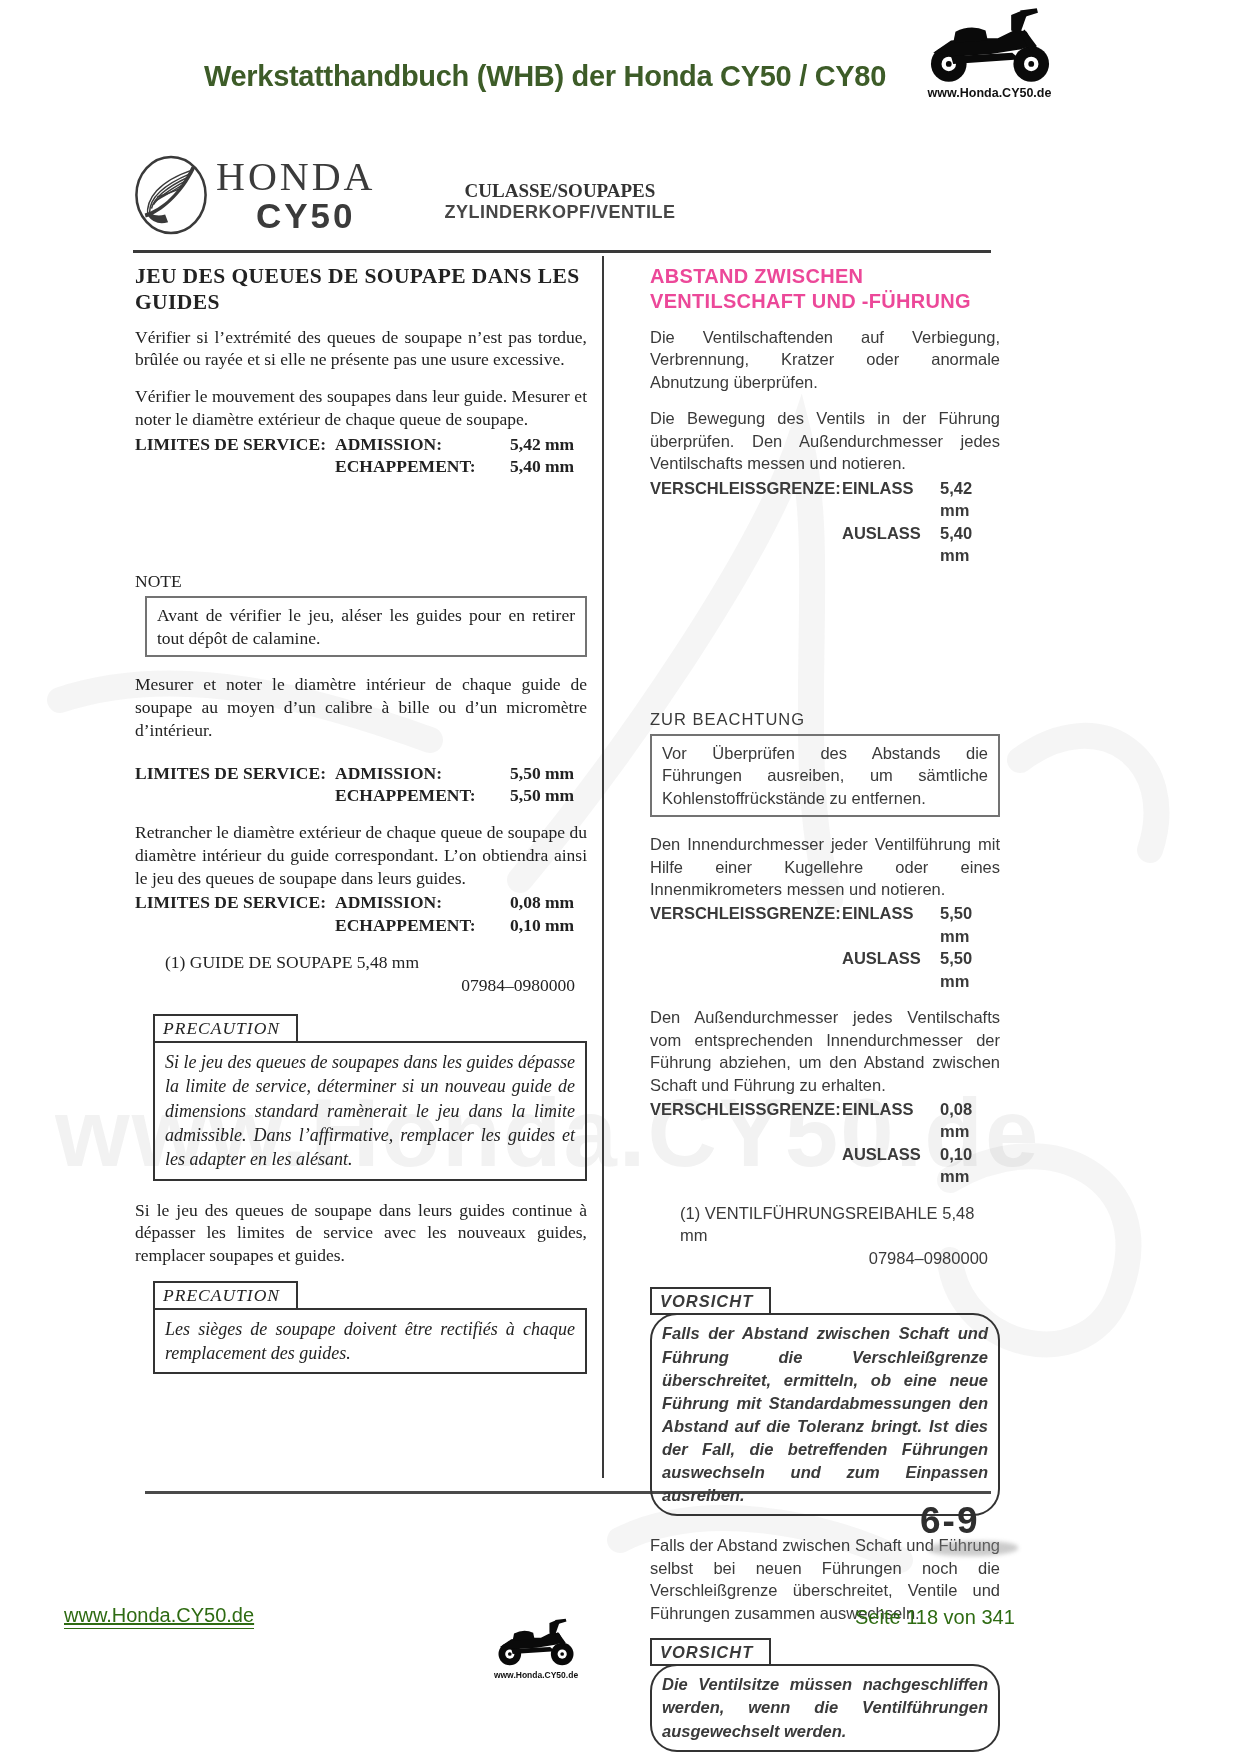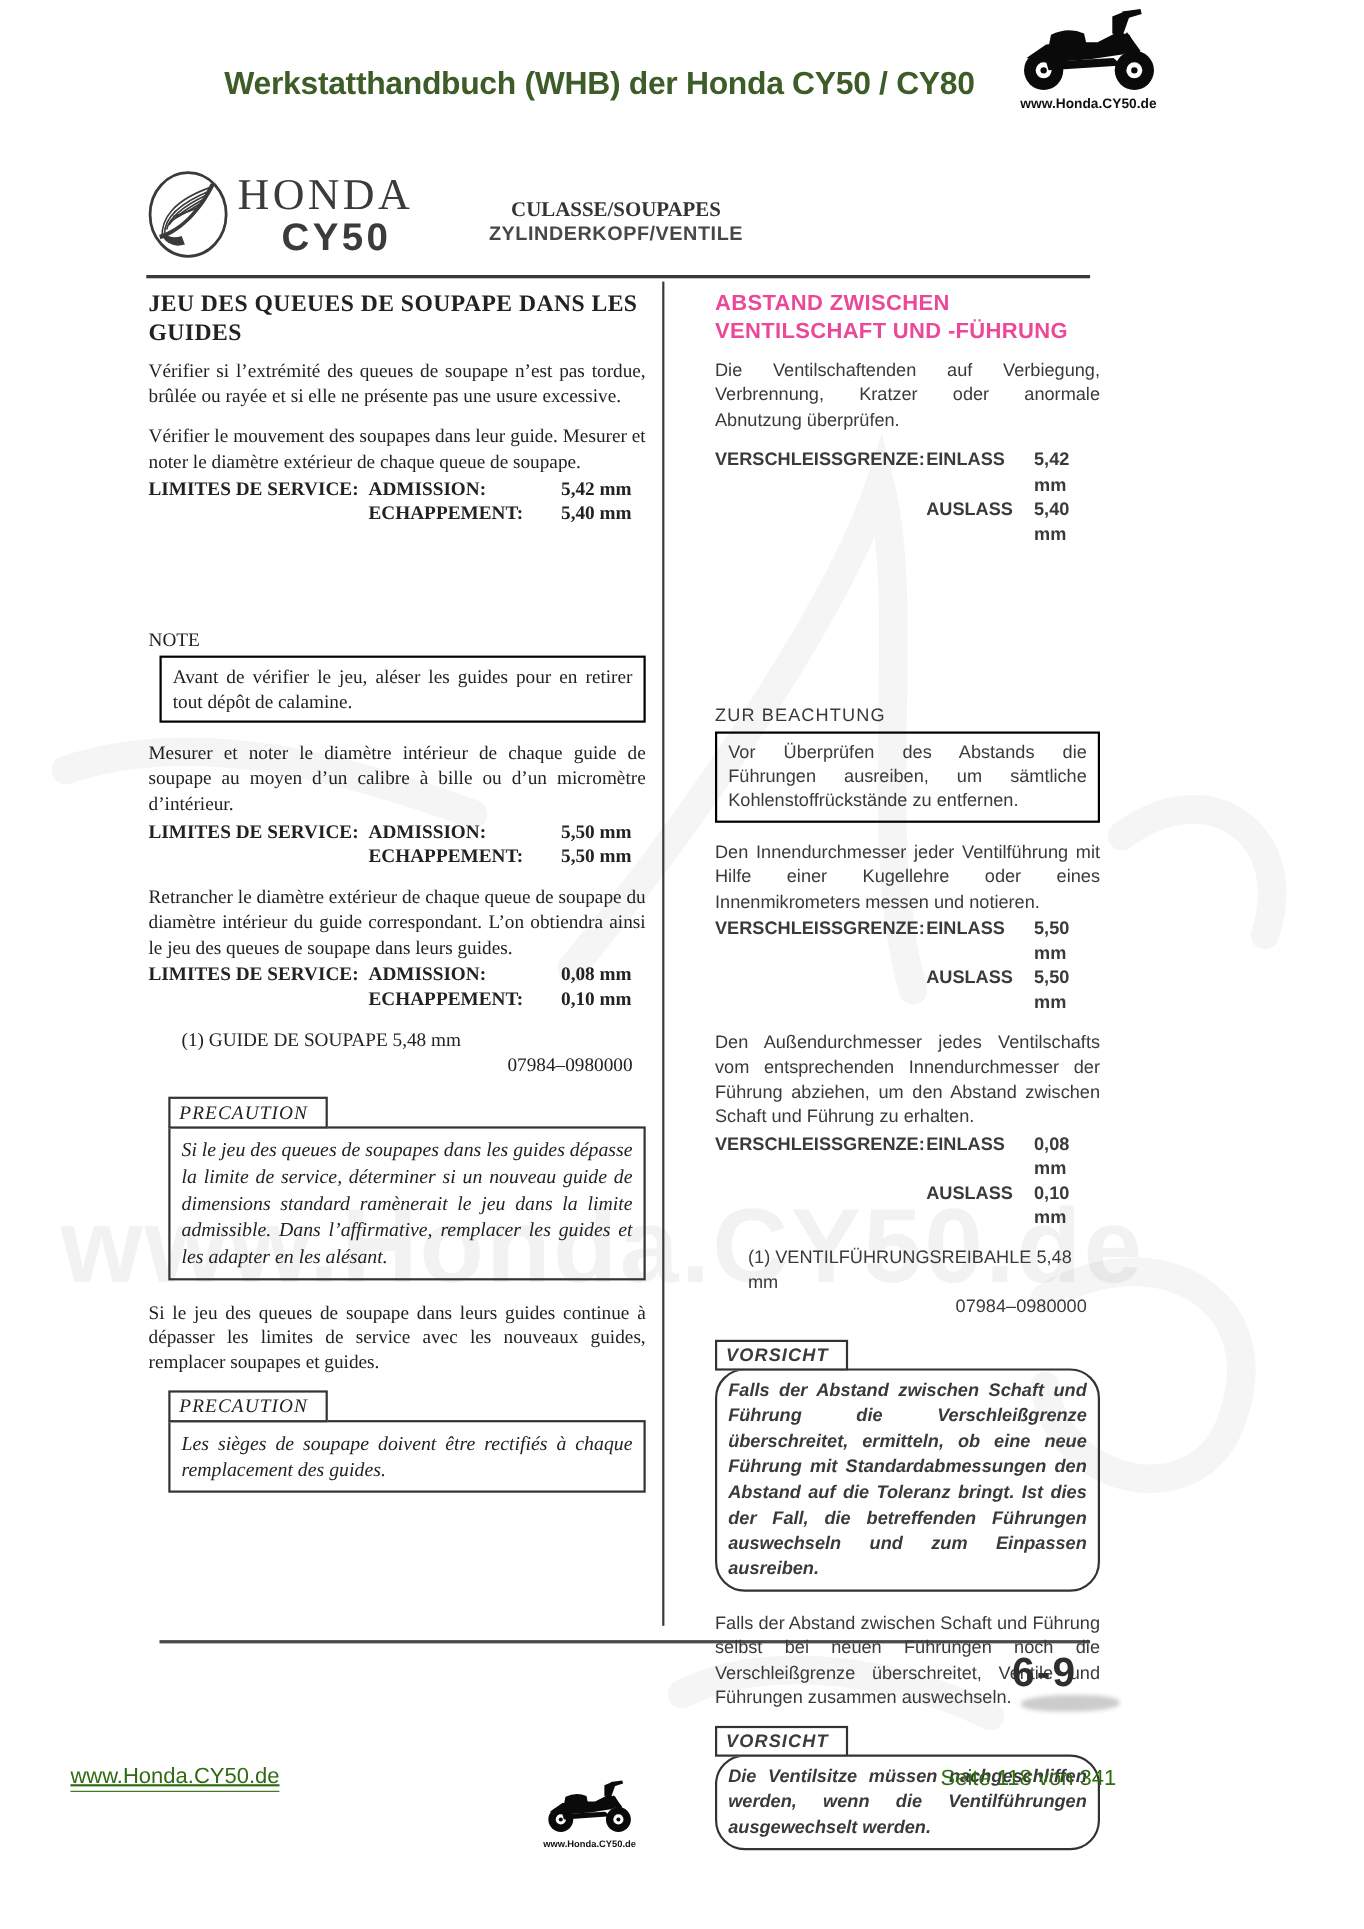--- a/index.html
+++ b/index.html
@@ -57,21 +57,21 @@
   .spec{font-weight:bold;margin:0 0 14px;}
   .spec-row{display:flex;}
   .col-left .spec-lbl{width:200px;}
   .col-left .spec-name{width:175px;}
   .col-right .spec-lbl{width:192px;}
   .col-right .spec-name{width:98px;}
   .spec-val{flex:1;}
   
   .note-lbl{margin:0 0 3px;font-weight:normal;}
   .col-right .note-lbl{letter-spacing:1px;}
-  .note-box{border:2px solid #000000;padding:6px 10px;margin:0 0 16px;text-align:justify;}
+  .note-box{border:2px solid #737373;padding:6px 10px;margin:0 0 16px;text-align:justify;}
   .col-left .note-box{margin-left:10px;}
   
   .tool{margin:6px 0 0;padding-left:30px;text-align:left;}
   .part{margin:0 0 18px;text-align:right;padding-right:12px;}
   
   .tabbox{margin:6px 0 18px;}
   .col-left .tabbox{margin-left:18px;}
   .tab{
     display:inline-block;border:2px solid #333;background:#fff;position:relative;z-index:1;
     padding:1px 16px 1px 8px;margin-bottom:-2px;font-style:italic;letter-spacing:1px;
@@ -178,21 +178,21 @@
       <span class="spec-name">ECHAPPEMENT:</span>
       <span class="spec-val">5,40 mm</span>
     </div>
   </div>
 
   <div class="spacer-l"></div>
 
   <div class="note-lbl">NOTE</div>
   <div class="note-box">Avant de vérifier le jeu, aléser les guides pour en retirer tout dépôt de calamine.</div>
 
-  <p style="margin-bottom:3px;">Mesurer et noter le diamètre intérieur de chaque guide de soupape au moyen d’un calibre à bille ou d’un micromètre d’intérieur.</p>
+  <p style="margin-bottom:20px;">Mesurer et noter le diamètre intérieur de chaque guide de soupape au moyen d’un calibre à bille ou d’un micromètre d’intérieur.</p>
   <div class="spec">
     <div class="spec-row">
       <span class="spec-lbl">LIMITES DE SERVICE:</span>
       <span class="spec-name">ADMISSION:</span>
       <span class="spec-val">5,50 mm</span>
     </div>
     <div class="spec-row">
       <span class="spec-lbl"></span>
       <span class="spec-name">ECHAPPEMENT:</span>
       <span class="spec-val">5,50 mm</span>
@@ -225,20 +225,21 @@
 
   <div class="tabbox">
     <span class="tab">PRECAUTION</span>
     <div class="tab-body">Les sièges de soupape doivent être rectifiés à chaque remplacement des guides.</div>
   </div>
 </div>
 
 <div class="col-right">
   <h2>ABSTAND ZWISCHEN VENTILSCHAFT UND -FÜHRUNG</h2>
   <p>Die Ventilschaftenden auf Verbiegung, Verbrennung, Kratzer oder anormale Abnutzung überprüfen.</p>
+  <p style="margin-bottom:2px;">Die Bewegung des Ventils in der Führung überprüfen. Den Außendurchmesser jedes Ventilschafts messen und notieren.</p>
 
   <div class="spec">
     <div class="spec-row">
       <span class="spec-lbl">VERSCHLEISSGRENZE:</span>
       <span class="spec-name">EINLASS</span>
       <span class="spec-val">5,42 mm</span>
     </div>
     <div class="spec-row">
       <span class="spec-lbl"></span>
       <span class="spec-name">AUSLASS</span>

